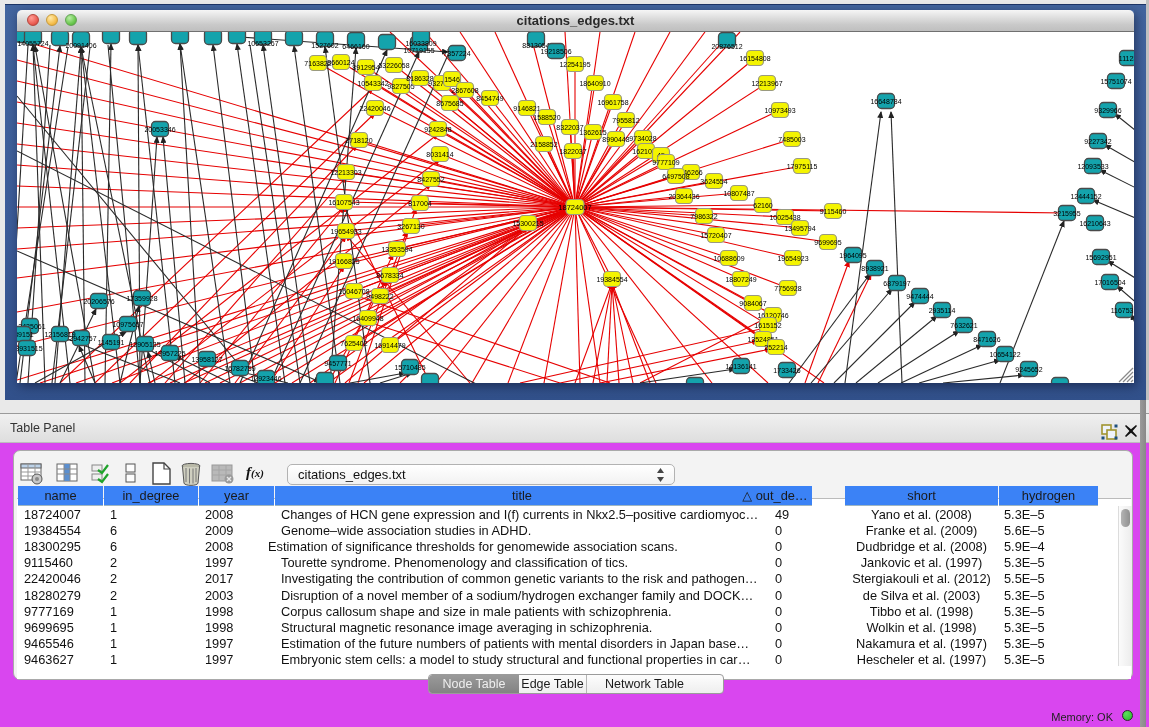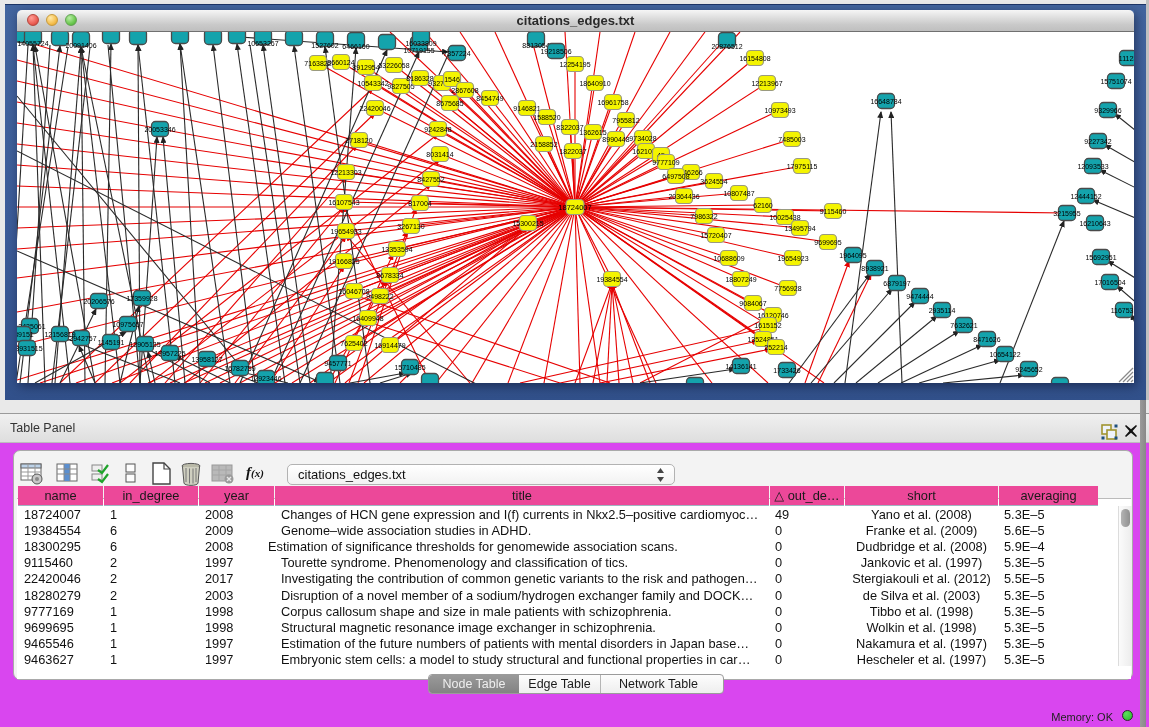--- a/index.html
+++ b/index.html
@@ -17,30 +17,30 @@
 .tp{position:absolute;left:0;top:413px;width:1149px;height:341px;background:#d946ef}
 .tph{position:absolute;left:0;top:0;width:1149px;height:30px;
  background:linear-gradient(#f0f0f0,#dedede);border-top:1px solid #9a9a9a;border-bottom:1px solid #bdbdbd}
 .tph .t{position:absolute;left:10px;top:7px;font-size:12.5px;color:#333}
 .sub{position:absolute;left:13px;top:37px;width:1120px;height:230px;background:#f3f3f3;
  border:1px solid #a9a9a9;border-radius:7px}
 .dd{position:absolute;left:287px;top:51px;width:388px;height:21px;background:linear-gradient(#fff,#f2f2f2);
  border:1px solid #b2b2b2;border-radius:5px;font-size:13px;color:#111;line-height:20px;padding-left:10px}
 .tablewrap{position:absolute;left:17px;top:85px;width:1114px;height:181px;background:#fff;
  border-top:1px solid #bbb}
-.hdr{position:absolute;top:486px;height:20px;background:#ec4899;border-bottom:1px solid #9fb6c2}
+.hdr{position:absolute;top:486px;height:20px;background:#3b82f6;border-bottom:1px solid #9fb6c2}
 .hdr span{display:block;text-align:center;font-size:12.8px;color:#1a1a1a;line-height:19px}
 .row{position:absolute;height:16px;font-size:12.8px;color:#111;width:1149px}
 .row span{position:absolute;top:1px;white-space:nowrap}
 .row .ctr{text-align:center}
 .tabs{position:absolute;left:428px;top:274px;width:296px;height:20px;border:1px solid #9b9b9b;
  border-radius:4px;background:linear-gradient(#fdfdfd,#eee);font-size:12.5px;overflow:hidden}
 .tabs div{float:left;height:20px;line-height:19px;text-align:center;color:#1a1a1a}
 .seg1{width:90px;background:linear-gradient(#9a9a9a,#808080);color:#efefef !important;border-radius:3px 0 0 3px}
-.seg2{width:82px;border-right:1px solid #b5b5b5}
+.seg2{width:68px;border-right:1px solid #b5b5b5}
 .seg3{width:115px}
 .mem{position:absolute;right:36px;top:311px;font-size:11px;color:#222}
 .memdot{position:absolute;right:16px;top:310px;width:11px;height:11px;border-radius:50%;
  background:radial-gradient(circle at 35% 30%,#5ee05e,#28b828);border:1px solid #2a2a2a}
 </style></head><body>
 <div class="desk">
  <div class="win">
   <div class="tbar">
     <div class="tl" style="left:10px;top:4px;background:radial-gradient(circle at 35% 30%,#ff9d94,#ec5f55 60%,#c33a30);border:1px solid #b5453c"></div>
     <div class="tl" style="left:29px;top:4px;background:radial-gradient(circle at 35% 30%,#ffe9a8,#f5bf4f 60%,#d89b2a);border:1px solid #c79a3b"></div>
@@ -618,28 +618,28 @@
   </div>
 <div class="hdr" style="left:104px;width:94px">
     <span>in_degree</span>
   </div>
 <div class="hdr" style="left:199px;width:75px">
     <span>year</span>
   </div>
 <div class="hdr" style="left:275px;width:494px">
     <span>title</span>
   </div>
-<div class="hdr" style="left:770px;width:74px">
+<div class="hdr" style="left:738px;width:74px">
     <span>△ out_de…</span>
   </div>
 <div class="hdr" style="left:845px;width:153px">
     <span>short</span>
   </div>
 <div class="hdr" style="left:999px;width:99px">
-    <span>averaging</span>
+    <span>hydrogen</span>
   </div>
 <div class="row" style="top:506.0px">
     <span style="left:24px">18724007</span>
     <span style="left:110px">1</span>
     <span style="left:205px">2008</span>
     <span style="left:281px">Changes of HCN gene expression and I(f) currents in Nkx2.5–positive cardiomyoc…</span>
     <span style="left:775px">49</span>
     <span class="ctr" style="left:844px;width:155px">Yano et al. (2008)</span>
     <span style="left:1004px">5.3E–5</span>
   </div>
@@ -694,21 +694,21 @@
     <span style="left:205px">1998</span>
     <span style="left:281px">Corpus callosum shape and size in male patients with schizophrenia.</span>
     <span style="left:775px">0</span>
     <span class="ctr" style="left:844px;width:155px">Tibbo et al. (1998)</span>
     <span style="left:1004px">5.3E–5</span>
   </div>
 <div class="row" style="top:618.7px">
     <span style="left:24px">9699695</span>
     <span style="left:110px">1</span>
     <span style="left:205px">1998</span>
-    <span style="left:281px">Structural magnetic resonance image exchanger in schizophrenia.</span>
+    <span style="left:281px">Structural magnetic resonance image averaging in schizophrenia.</span>
     <span style="left:775px">0</span>
     <span class="ctr" style="left:844px;width:155px">Wolkin et al. (1998)</span>
     <span style="left:1004px">5.3E–5</span>
   </div>
 <div class="row" style="top:634.8px">
     <span style="left:24px">9465546</span>
     <span style="left:110px">1</span>
     <span style="left:205px">1997</span>
     <span style="left:281px">Estimation of the future numbers of patients with mental disorders in Japan base…</span>
     <span style="left:775px">0</span>

